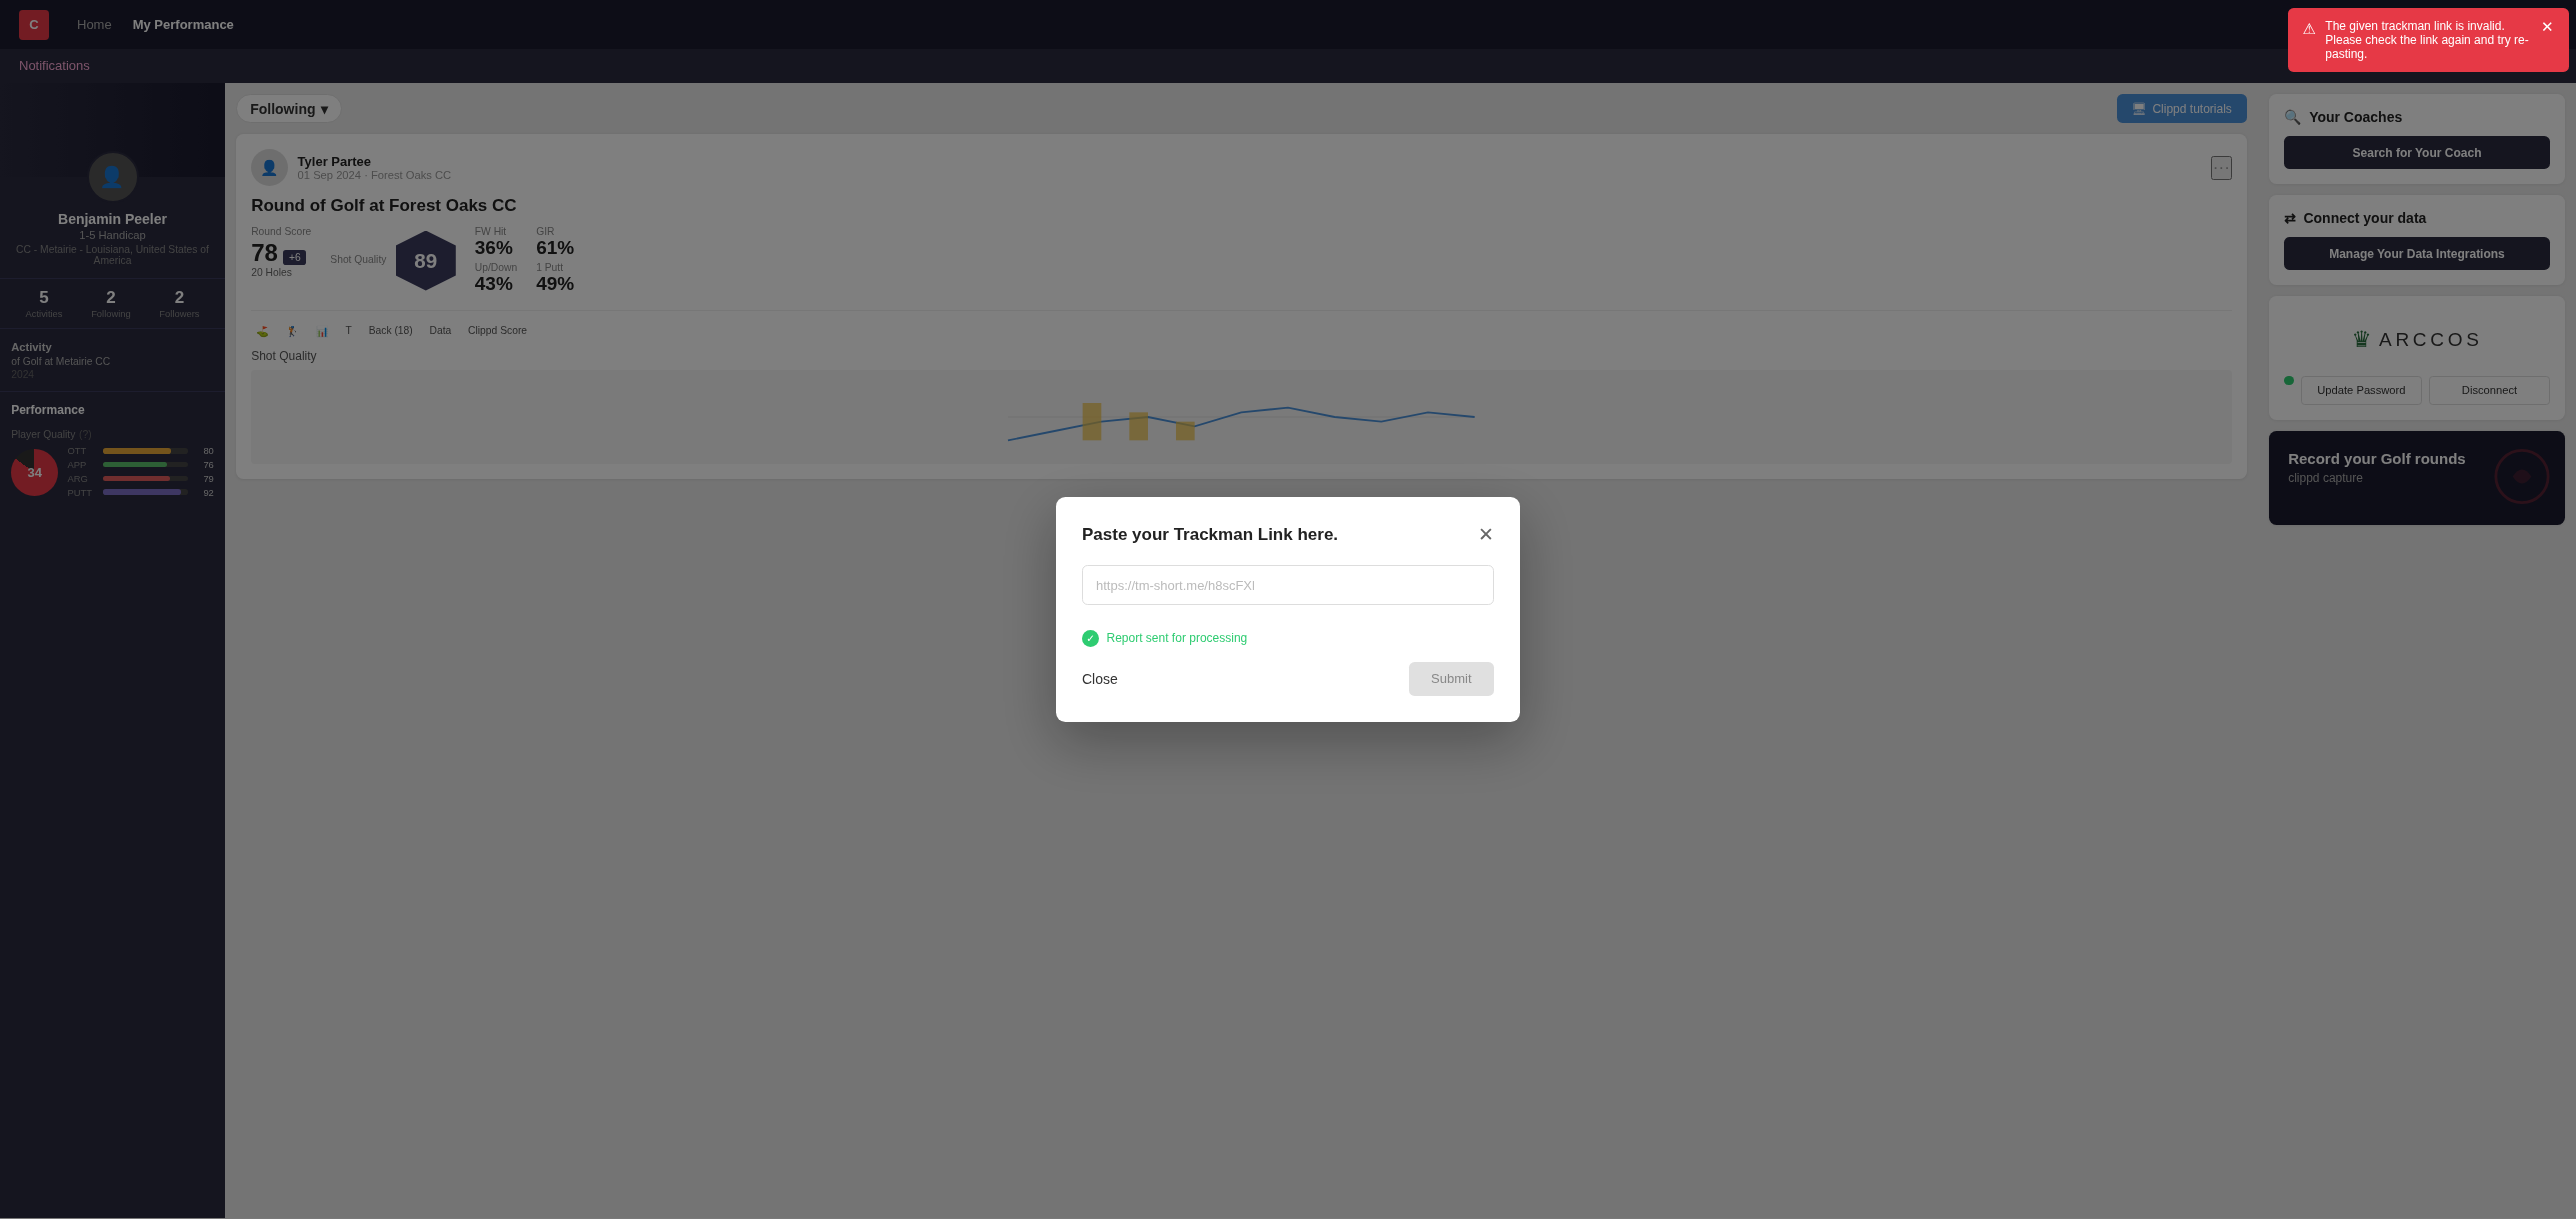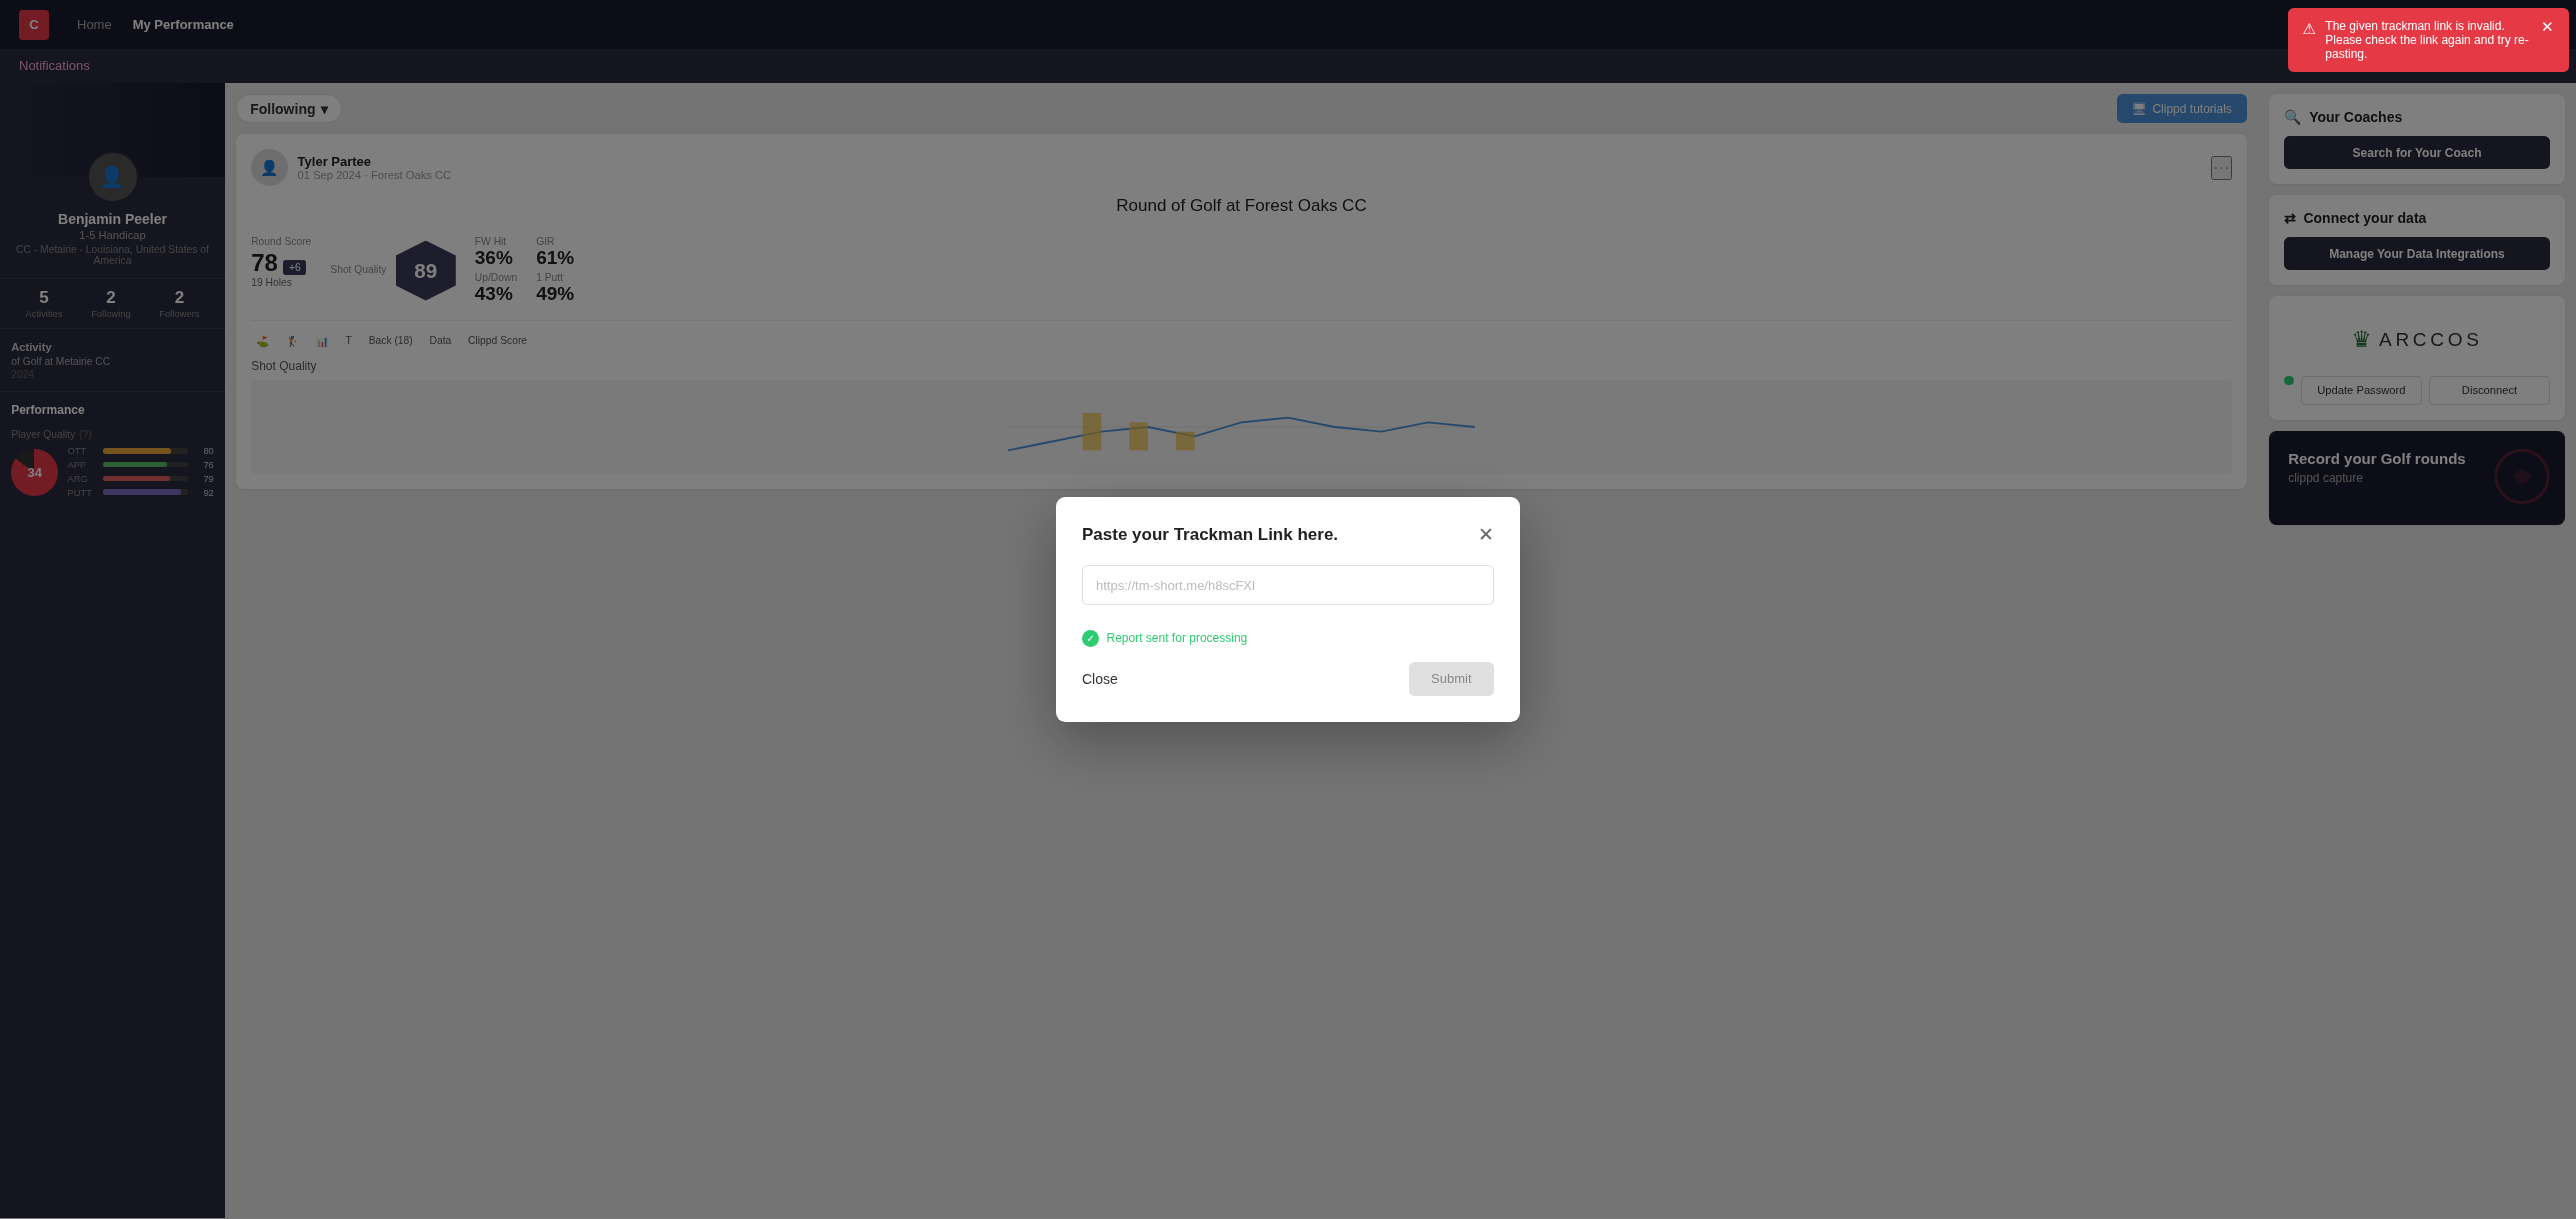--- a/index.html
+++ b/index.html
@@ -246,21 +246,21 @@
     .post-avatar {
       width: 37px; height: 37px;
       border-radius: 50%;
       background: #ddd;
       display: flex; align-items: center; justify-content: center;
       color: #999; font-size: 15px;
     }
     .post-name { font-size: 13px; font-weight: 700; color: #222; }
     .post-meta { font-size: 11.2px; color: #999; }
     .post-more { color: #999; cursor: pointer; font-size: 17px; }
-    .post-title { font-size: 17px; font-weight: 400; color: #222; margin-bottom: 20px; text-align: center; }
+    .post-title { font-size: 17px; font-weight: 700; color: #222; margin-bottom: 10px; }
 
     .round-stats {
       display: flex; gap: 19px; margin-bottom: 15px;
     }
     .round-stat { }
     .rs-label { font-size: 10.3px; color: #888; margin-bottom: 1.9px; }
     .rs-value { font-size: 24px; font-weight: 700; color: #222; }
     .rs-sub { font-size: 10.3px; color: #666; }
     .rs-badge {
       display: inline-block;
@@ -620,21 +620,21 @@
         <button class="post-more">···</button>
       </div>
       <div class="post-title">Round of Golf at Forest Oaks CC</div>
       <div class="round-stats">
         <div class="round-stat">
           <div class="rs-label">Round Score</div>
           <div style="display:flex;align-items:baseline;gap:5.6px;">
             <span class="rs-value">78</span>
             <span class="rs-badge">+6</span>
           </div>
-          <div class="rs-sub">19 Holes</div>
+          <div class="rs-sub">20 Holes</div>
         </div>
         <div class="shot-quality-block">
           <div>
             <div class="rs-label">Shot Quality</div>
           </div>
           <div class="hexagon">
             <span>89</span>
           </div>
         </div>
         <div class="grid-stats">

